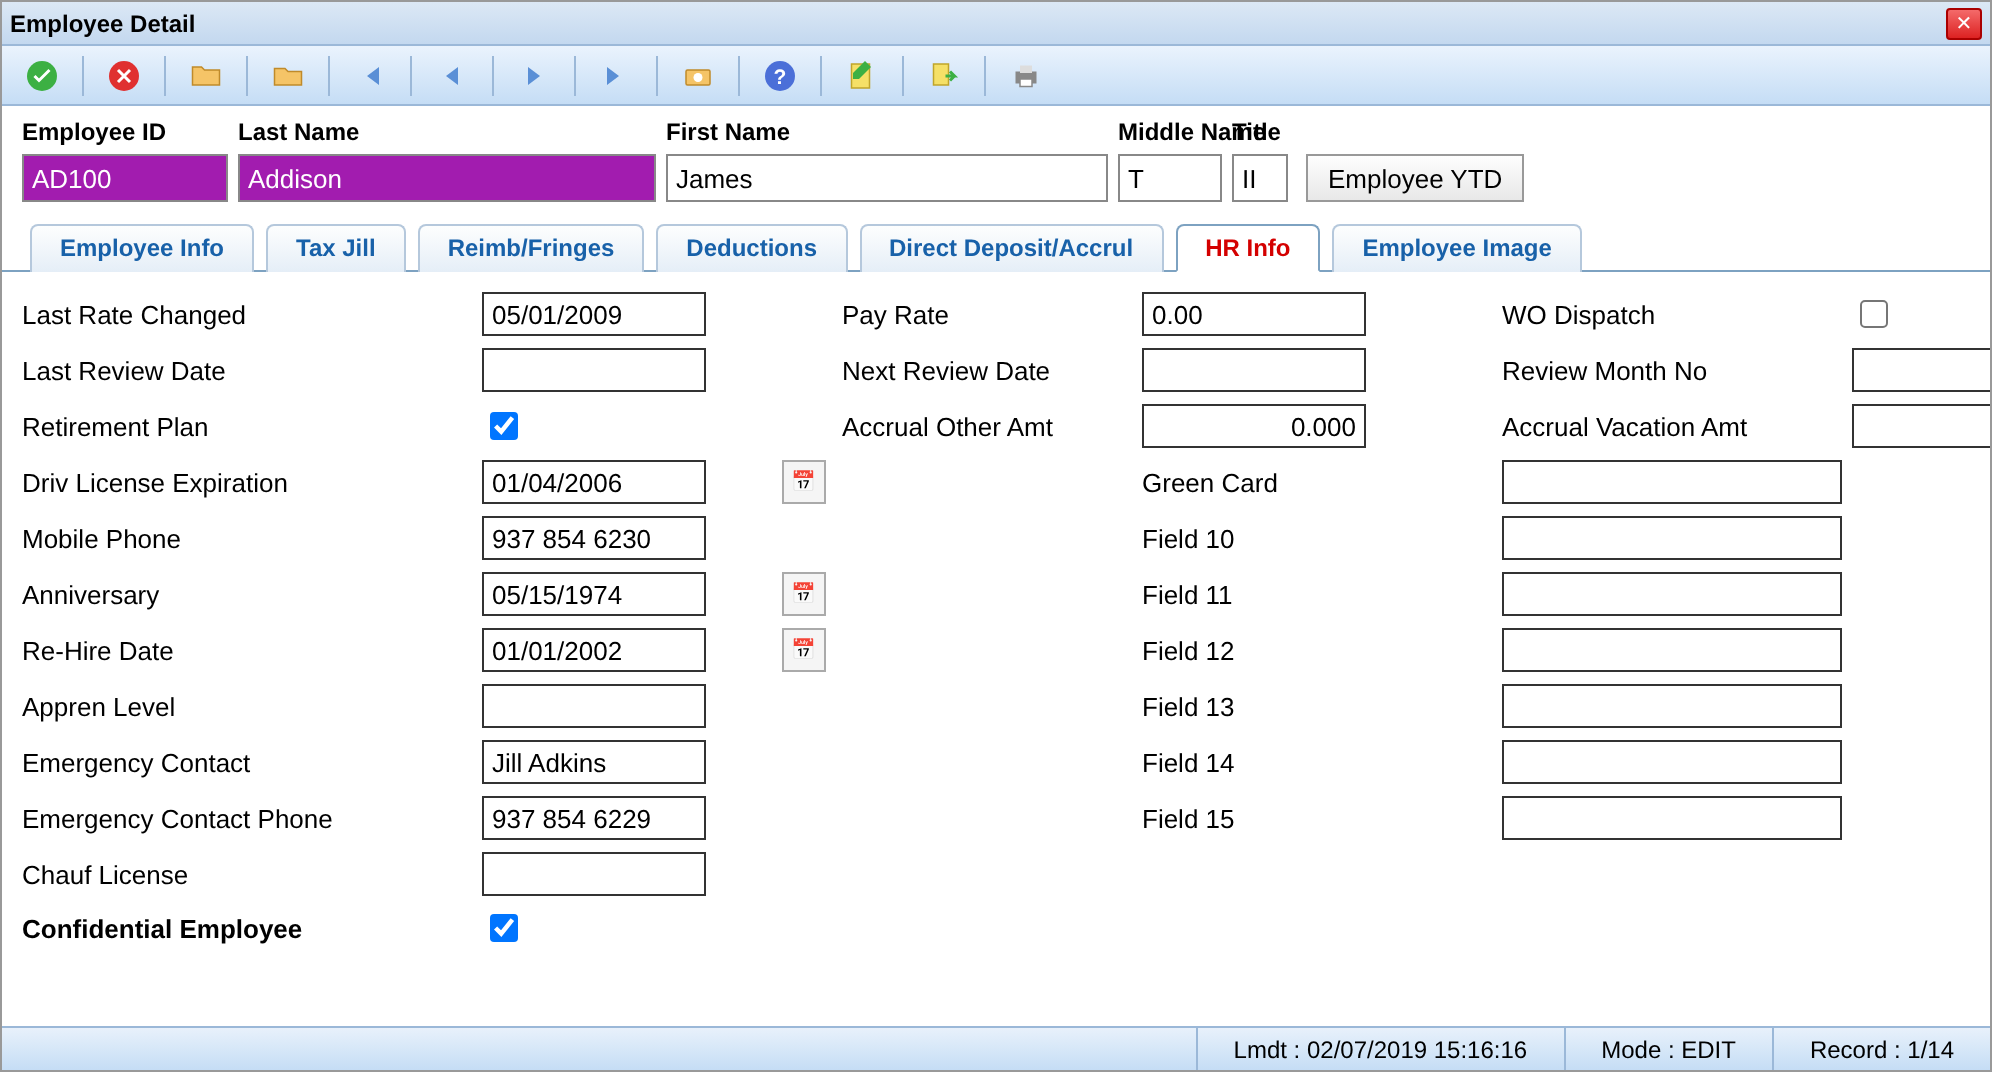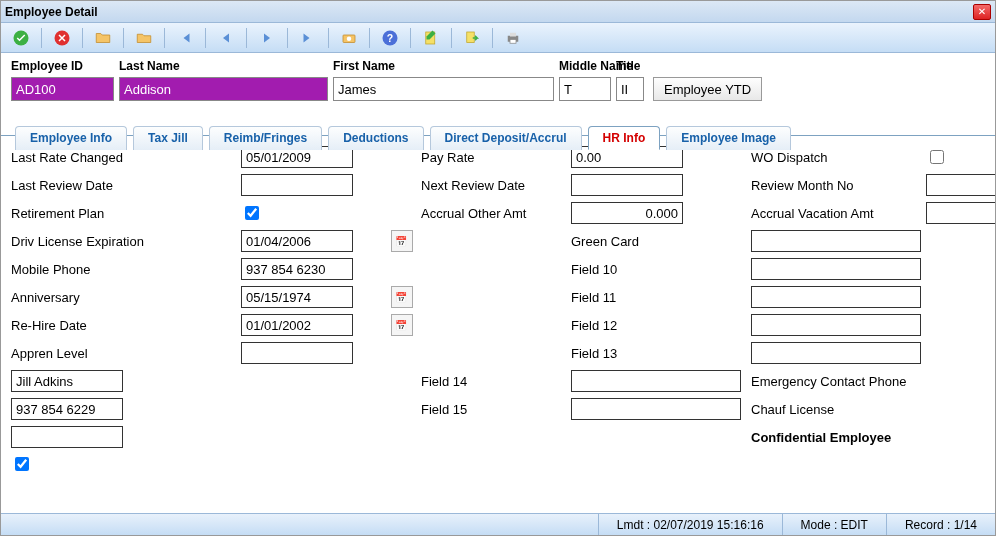--- a/index.html
+++ b/index.html
@@ -10,21 +10,21 @@
   .close-btn { width: 18px; height: 16px; background: linear-gradient(to bottom, #f46a6a, #d22); border: 1px solid #a00; border-radius: 2px; display: flex; align-items: center; justify-content: center; color: #fff; font-size: 10px; cursor: pointer; }
   .toolbar { height: 30px; background: linear-gradient(to bottom, #eaf3fd, #c5ddf5); display: flex; align-items: center; padding: 0 8px; gap: 4px; border-bottom: 1px solid #9bb8d8; }
   .tb-btn { width: 24px; height: 24px; display: flex; align-items: center; justify-content: center; cursor: pointer; border-radius: 3px; }
   .tb-sep { width: 1px; height: 20px; background: #9bb8d8; margin: 0 4px; }
   .header-row { display: flex; padding: 6px 10px 2px 10px; gap: 0; }
   .header-row .col { display: flex; flex-direction: column; }
   .header-row label { font-size: 12px; font-weight: bold; margin-bottom: 4px; }
   .header-row input { height: 24px; border: 1px solid #888; padding: 2px 4px; font-size: 13px; }
   .sel { background: #a21caf; color: #fff; border-color: #1e90ff; }
   .tabs { display: flex; gap: 6px; padding: 8px 14px 0 14px; border-bottom: 1px solid #7da2c1; }
-  .tab { padding: 4px 14px; border: 1px solid #b5c8dc; border-bottom: none; border-radius: 4px 4px 0 0; background: linear-gradient(to bottom, #fdfefe, #e5eef7); font-size: 12px; font-weight: bold; color: #1861a9; cursor: pointer; position: relative; top: 15px; }
+  .tab { padding: 4px 14px; border: 1px solid #b5c8dc; border-bottom: none; border-radius: 4px 4px 0 0; background: linear-gradient(to bottom, #fdfefe, #e5eef7); font-size: 12px; font-weight: bold; color: #1861a9; cursor: pointer; position: relative; top: 1px; }
   .tab.active { color: #d40000; background: #fff; border-color: #7da2c1; border-bottom: 1px solid #fff; }
   .form-area { flex: 1; padding: 10px 10px 10px 10px; font-size: 13px; overflow: hidden; }
   .form-grid { display: grid; grid-template-columns: 230px 150px 30px 150px 180px 1fr; row-gap: 6px; align-items: center; }
   .form-grid label { font-size: 13px; }
   .form-grid input[type=text] { height: 22px; border: 1px solid #333; padding: 1px 4px; font-size: 13px; width: 112px; }
   .form-grid input.num { text-align: right; }
   .date-btn { width: 22px; height: 22px; border: 1px solid #aaa; background: #f5f5f5; cursor: pointer; display: flex; align-items: center; justify-content: center; font-size: 10px; }
   .chk { width: 14px; height: 14px; }
   .ytd-btn { height: 24px; border: 1px solid #999; background: linear-gradient(to bottom,#fefefe,#e8e8e8); padding: 2px 10px; font-size: 13px; cursor: pointer; }
   .statusbar { height: 22px; background: linear-gradient(to bottom, #e8f1fb, #c5ddf5); border-top: 1px solid #9bb8d8; display: flex; align-items: center; font-size: 12px; }
@@ -238,20 +238,21 @@
 
       <label>Appren Level</label>
       <input type="text" value="" style="">
       <span></span>
       <span></span>
       <div style="display:flex;align-items:center">
         <label style="width:130px">Field 13</label>
       </div>
       <input type="text" style="width: 170px;" value="">
 
+      <label>Emergency Contact</label>
       <input type="text" value="Jill Adkins" style="">
       <span></span>
       <span></span>
       <div style="display:flex;align-items:center">
         <label style="width:130px">Field 14</label>
       </div>
       <input type="text" style="width: 170px;" value="">
 
       <label>Emergency Contact Phone</label>
       <input type="text" value="937 854 6229" style="">

